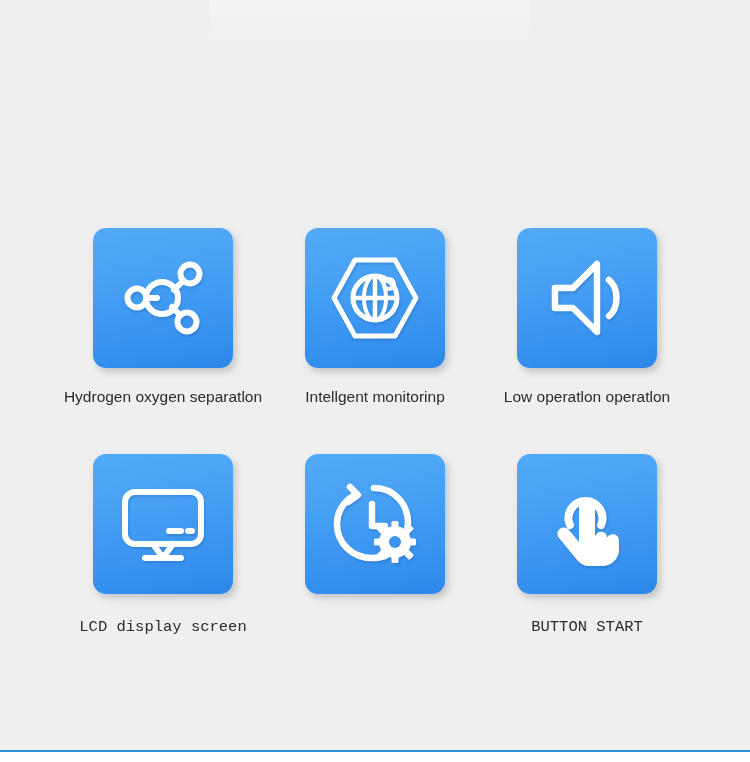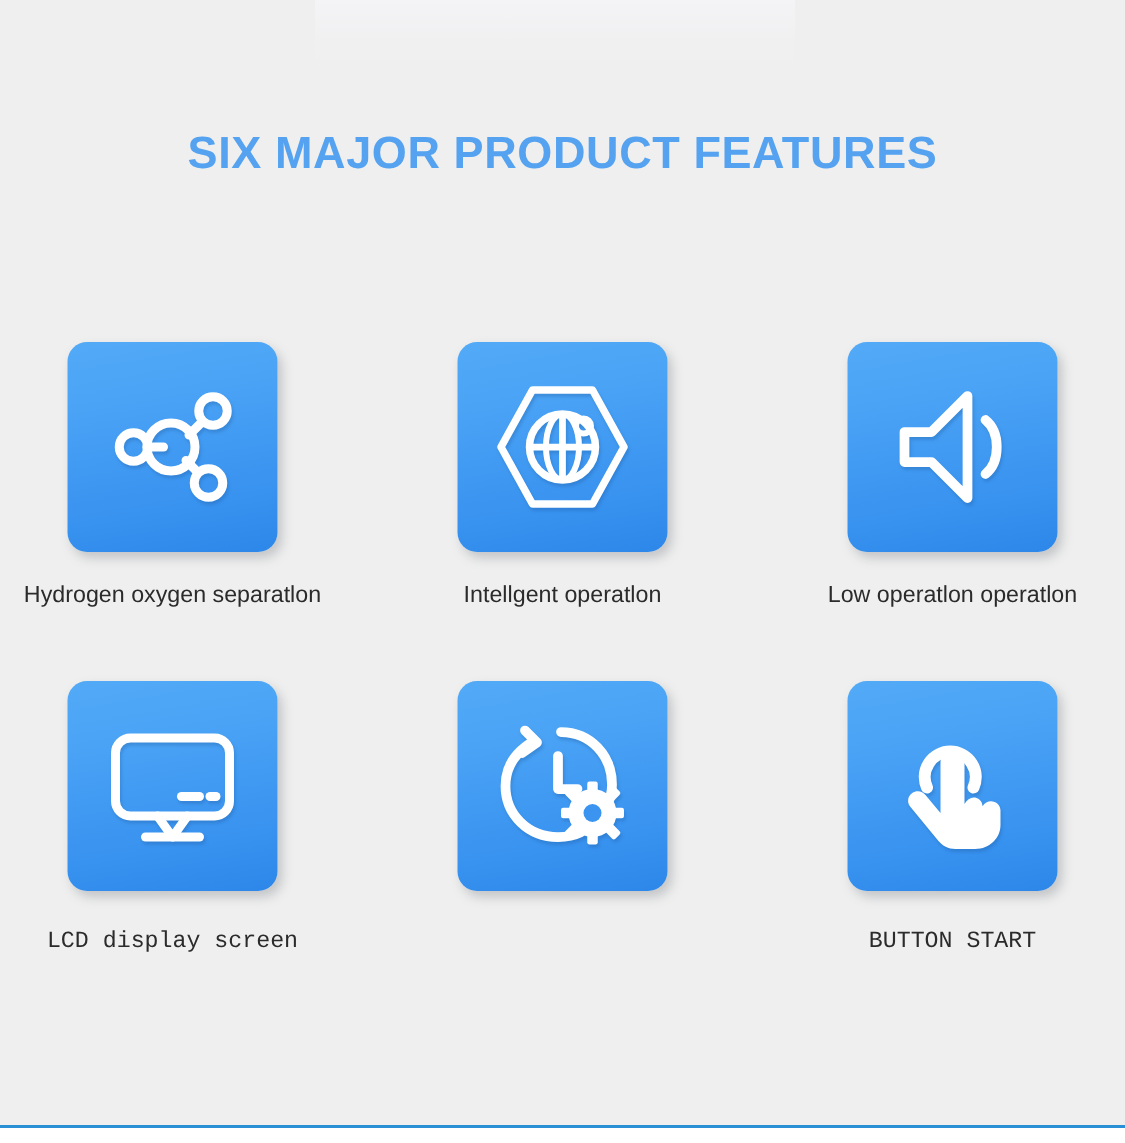--- a/index.html
+++ b/index.html
@@ -43,21 +43,21 @@
   }
   .grid {
     position: absolute;
     left: 0;
     top: 228px;
     width: 750px;
   }
   .row {
     display: flex;
     justify-content: center;
-    gap: 80px;
+    gap: 32px;
   }
   .row.row-2 {
     margin-top: 46px;
   }
   .cell {
     width: 180px;
     display: flex;
     flex-direction: column;
     align-items: center;
   }
@@ -106,21 +106,20 @@
     background: #ffffff;
   }
 </style>
 </head>
 <body>
 
 <div class="page">
 
   <div class="bg-sheen"></div>
 
-  <div class="title">SIX MAJOR PRODUCT FEATURES</div>
 
   <div class="grid">
 
     <div class="row row-1">
 
       <div class="cell">
         <div class="tile">
           <span>
             <svg width="92" height="92" viewBox="0 0 92 92" fill="none" xmlns="http://www.w3.org/2000/svg">
               <line x1="29" y1="46" x2="40" y2="46" stroke="#ffffff" stroke-width="6" stroke-linecap="round"></line>
@@ -142,21 +141,21 @@
             <svg width="96" height="92" viewBox="0 0 96 92" fill="none" xmlns="http://www.w3.org/2000/svg">
               <polygon points="28,8 68,8 89,46 68,84 28,84 7,46" stroke="#ffffff" stroke-width="5" fill="none" stroke-linejoin="round"></polygon>
               <circle cx="48" cy="46" r="22" stroke="#ffffff" stroke-width="5" fill="none"></circle>
               <line x1="26" y1="46" x2="70" y2="46" stroke="#ffffff" stroke-width="4.5"></line>
               <line x1="48" y1="24" x2="48" y2="68" stroke="#ffffff" stroke-width="4.5"></line>
               <ellipse cx="48" cy="46" rx="11" ry="22" stroke="#ffffff" stroke-width="4" fill="none"></ellipse>
               <circle cx="62" cy="32" r="5" stroke="#ffffff" stroke-width="4" fill="none"></circle>
             </svg>
           </span>
         </div>
-        <div class="caption">Intellgent operatlon</div>
+        <div class="caption">Intellgent monitorinp</div>
       </div>
 
       <div class="cell">
         <div class="tile">
           <span>
             <svg width="92" height="92" viewBox="0 0 92 92" fill="none" xmlns="http://www.w3.org/2000/svg">
               <path d="M14 36 H32 L56 12 V80 L32 56 H14 Z" stroke="#ffffff" stroke-width="6.5" fill="none" stroke-linejoin="round" stroke-linecap="round"></path>
               <path d="M68 28 C78 36 78 56 68 64" stroke="#ffffff" stroke-width="6.5" fill="none" stroke-linecap="round"></path>
             </svg>
           </span>

